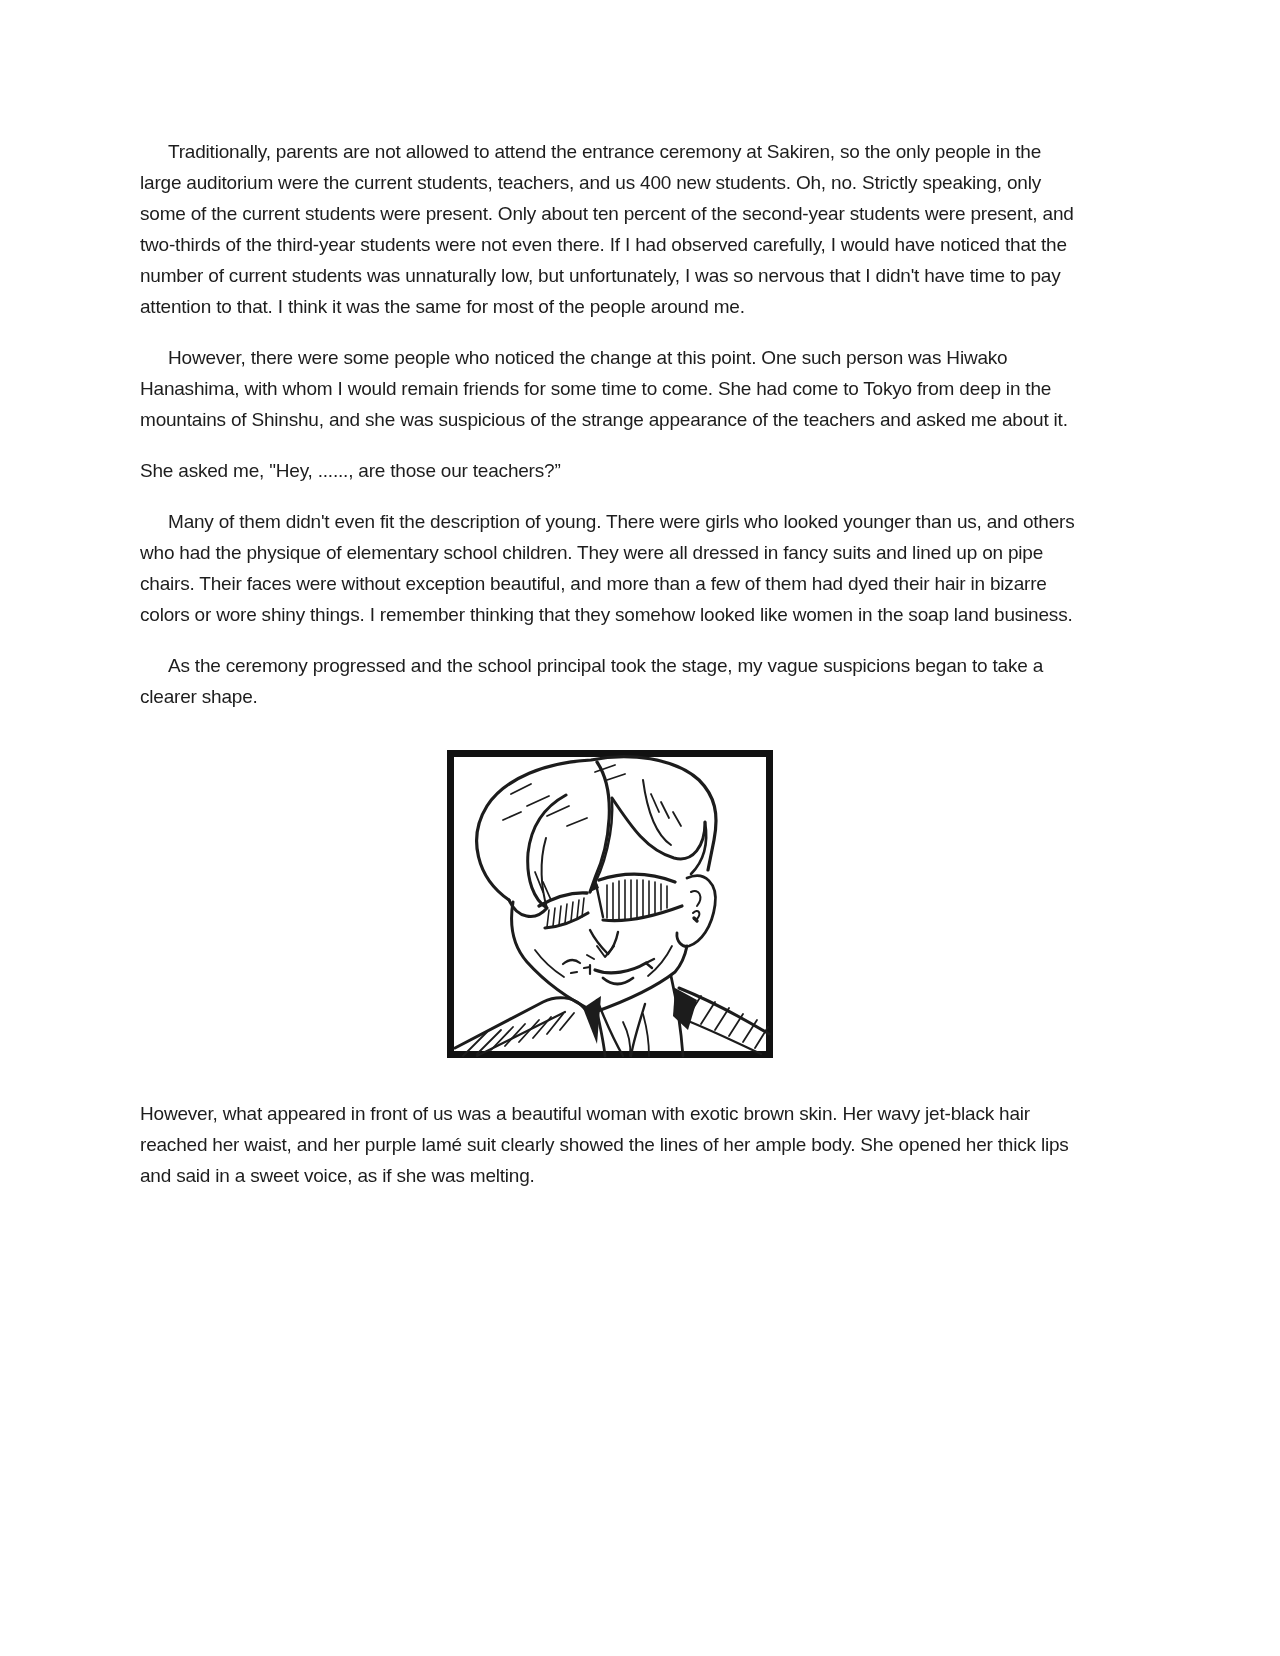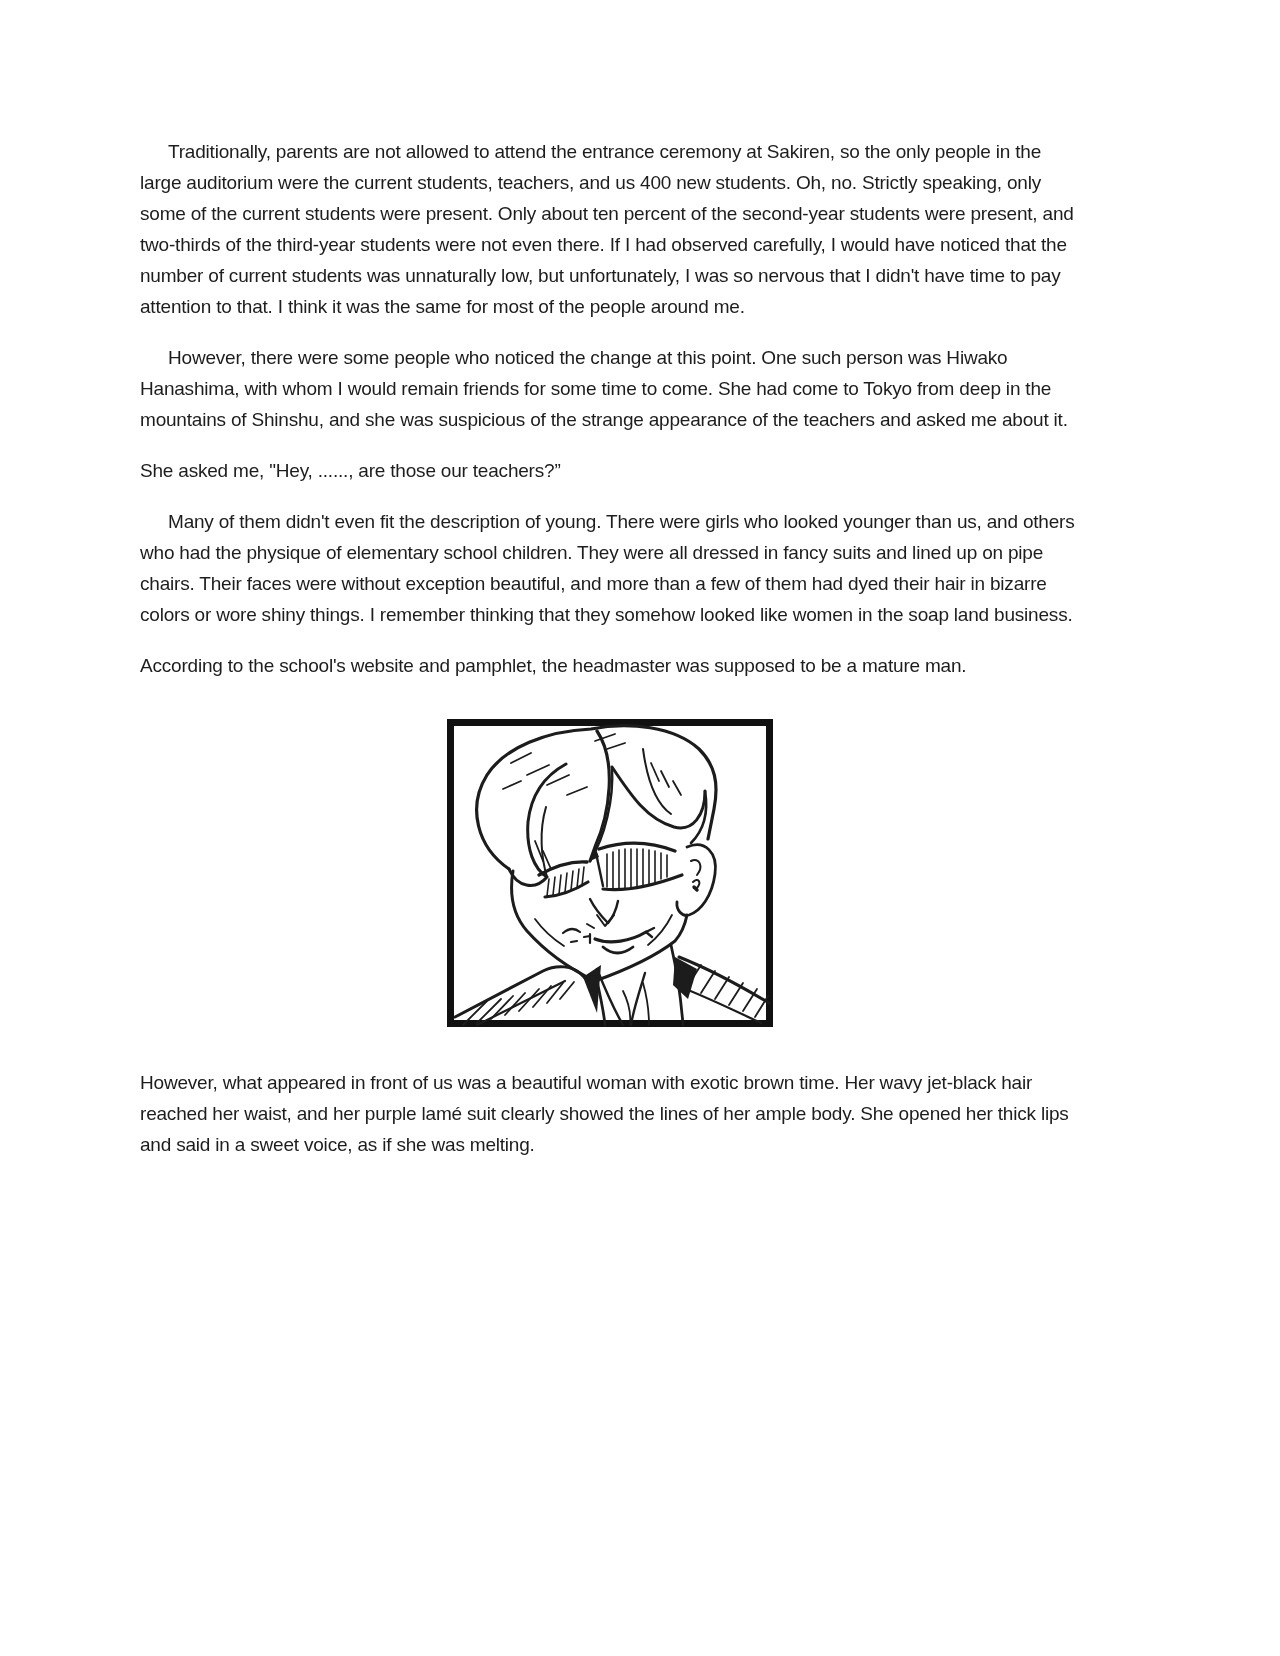--- a/index.html
+++ b/index.html
@@ -48,22 +48,22 @@
 
   <p class="indent">Traditionally, parents are not allowed to attend the entrance ceremony at Sakiren, so the only people in the large auditorium were the current students, teachers, and us 400 new students. Oh, no. Strictly speaking, only some of the current students were present. Only about ten percent of the second-year students were present, and two-thirds of the third-year students were not even there. If I had observed carefully, I would have noticed that the number of current students was unnaturally low, but unfortunately, I was so nervous that I didn't have time to pay attention to that. I think it was the same for most of the people around me.</p>
 
   <p class="indent">However, there were some people who noticed the change at this point. One such person was Hiwako Hanashima, with whom I would remain friends for some time to come. She had come to Tokyo from deep in the mountains of Shinshu, and she was suspicious of the strange appearance of the teachers and asked me about it.</p>
 
   <p>She asked me, "Hey, ......, are those our teachers?”</p>
 
 
   <p class="indent">Many of them didn't even fit the description of young. There were girls who looked younger than us, and others who had the physique of elementary school children. They were all dressed in fancy suits and lined up on pipe chairs. Their faces were without exception beautiful, and more than a few of them had dyed their hair in bizarre colors or wore shiny things. I remember thinking that they somehow looked like women in the soap land business.</p>
 
+  <p class="indent">As the ceremony progressed and the school principal took the stage, my vague suspicions began to take a clearer shape.</p>
 
-  <p>According to the school's website and pamphlet, the headmaster was supposed to be a mature man.</p>
 
   <figure class="illustration">
     <svg viewBox="0 0 326 308" xmlns="http://www.w3.org/2000/svg">
 
       <rect x="3.5" y="3.5" width="319" height="301" fill="#ffffff" stroke="#111111" stroke-width="7"></rect>
 
       <g stroke="#1c1c1c" fill="none" stroke-width="2.6" stroke-linecap="round" stroke-linejoin="round">
 
         <path d="M 62 150 C 30 128, 20 88, 40 56 C 58 28, 100 12, 144 10 C 182 2, 228 8, 252 30 C 268 46, 272 64, 267 90 L 261 120" stroke-width="3.2"></path>
 
@@ -180,15 +180,15 @@
       </g>
 
       <g fill="#1c1c1c" stroke="none">
         <path d="M 136 258 L 154 246 L 150 294 Z"></path>
         <path d="M 228 238 L 250 250 L 241 280 L 226 266 Z"></path>
         <path d="M 143 142 L 148 128 L 152 138 Z"></path>
       </g>
     </svg>
   </figure>
 
-  <p>However, what appeared in front of us was a beautiful woman with exotic brown time. Her wavy jet-black hair reached her waist, and her purple lamé suit clearly showed the lines of her ample body. She opened her thick lips and said in a sweet voice, as if she was melting.</p>
+  <p>However, what appeared in front of us was a beautiful woman with exotic brown skin. Her wavy jet-black hair reached her waist, and her purple lamé suit clearly showed the lines of her ample body. She opened her thick lips and said in a sweet voice, as if she was melting.</p>
 
 </div>
 
 </body></html>

